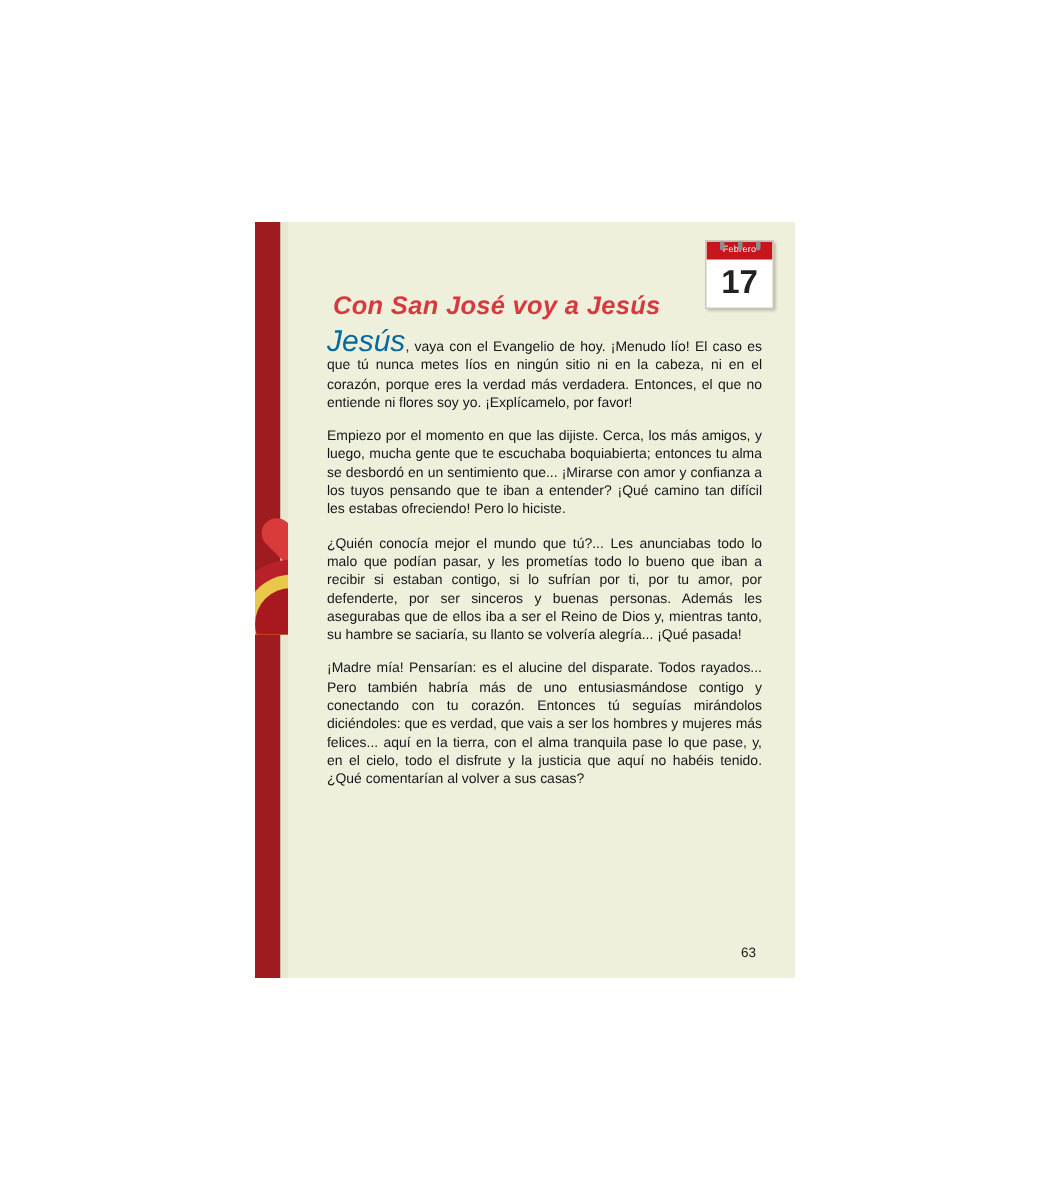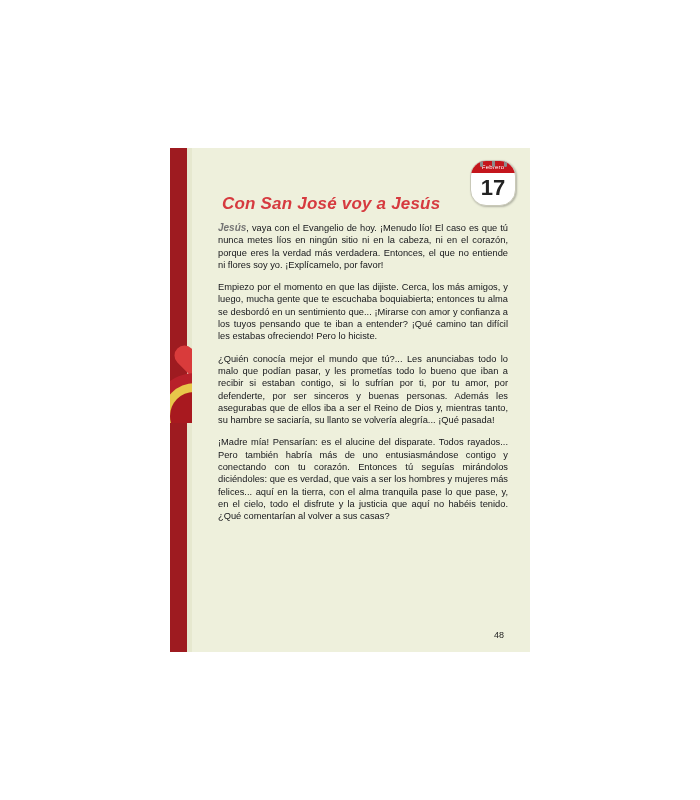--- a/index.html
+++ b/index.html
@@ -118,21 +118,21 @@
 
   
   .calendar {
     position: absolute;
     right: 14px;
     top: 12px;
     width: 44px;
     height: 44px;
     background: #ffffff;
     border: 1px solid #c9c9b8;
-    border-radius: 16px;
+    border-radius: 0;
     box-shadow: 1px 1px 2px rgba(0,0,0,0.25);
     overflow: hidden;
   }
   .calendar .cal-head {
     height: 12px;
     background: #c4161c;
     color: #ffffff;
     font-size: 6px;
     line-height: 12px;
     text-align: center;
@@ -184,24 +184,24 @@
     width: 290px;
     color: #15161a;
     font-size: 9.3px;
     line-height: 12.3px;
     text-align: justify;
   }
   .body-text p {
     margin: 0 0 10px 0;
   }
   .dropcap {
-    color: #737373;
+    color: #0369a1;
     font-style: italic;
-    font-weight: bold;
-    font-size: 10px;
+    font-weight: normal;
+    font-size: 20px;
   }
 
   .page-number {
     position: absolute;
     right: 26px;
     bottom: 12px;
     font-size: 9px;
     color: #222;
   }
 </style>
@@ -247,17 +247,17 @@
           <span>Empiezo por el momento en que las dijiste. Cerca, los más amigos, y luego, mucha gente que te escuchaba boquiabierta; entonces tu alma se desbordó en un sentimiento que... ¡Mirarse con amor y confianza a los tuyos pensando que te iban a entender? ¡Qué camino tan difícil les estabas ofreciendo! Pero lo hiciste.</span>
         </p>
         <p>
           <span>¿Quién conocía mejor el mundo que tú?... Les anunciabas todo lo malo que podían pasar, y les prometías todo lo bueno que iban a recibir si estaban contigo, si lo sufrían por ti, por tu amor, por defenderte, por ser sinceros y buenas personas. Además les asegurabas que de ellos iba a ser el Reino de Dios y, mientras tanto, su hambre se saciaría, su llanto se volvería alegría... ¡Qué pasada!</span>
         </p>
         <p>
           <span>¡Madre mía! Pensarían: es el alucine del disparate. Todos rayados... Pero también habría más de uno entusiasmándose contigo y conectando con tu corazón. Entonces tú seguías mirándolos diciéndoles: que es verdad, que vais a ser los hombres y mujeres más felices... aquí en la tierra, con el alma tranquila pase lo que pase, y, en el cielo, todo el disfrute y la justicia que aquí no habéis tenido. ¿Qué comentarían al volver a sus casas?</span>
         </p>
       </div>
 
-      <div class="page-number">48</div>
+      <div class="page-number">63</div>
 
     </div>
   </div>
 </div>
 
 </body></html>

